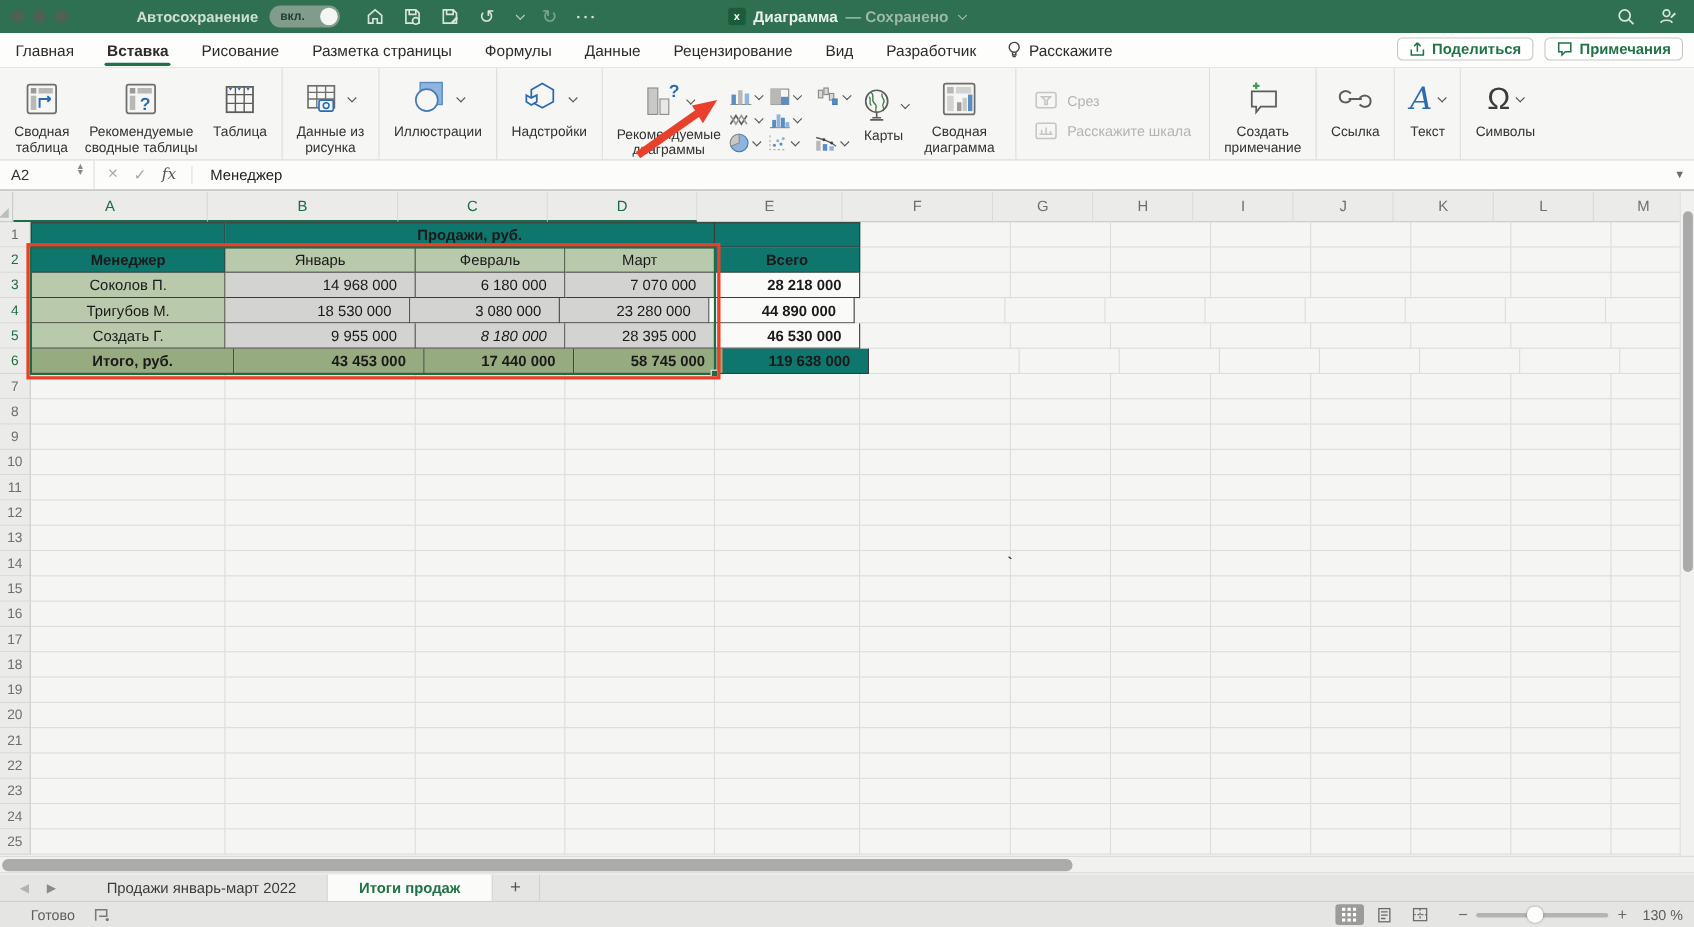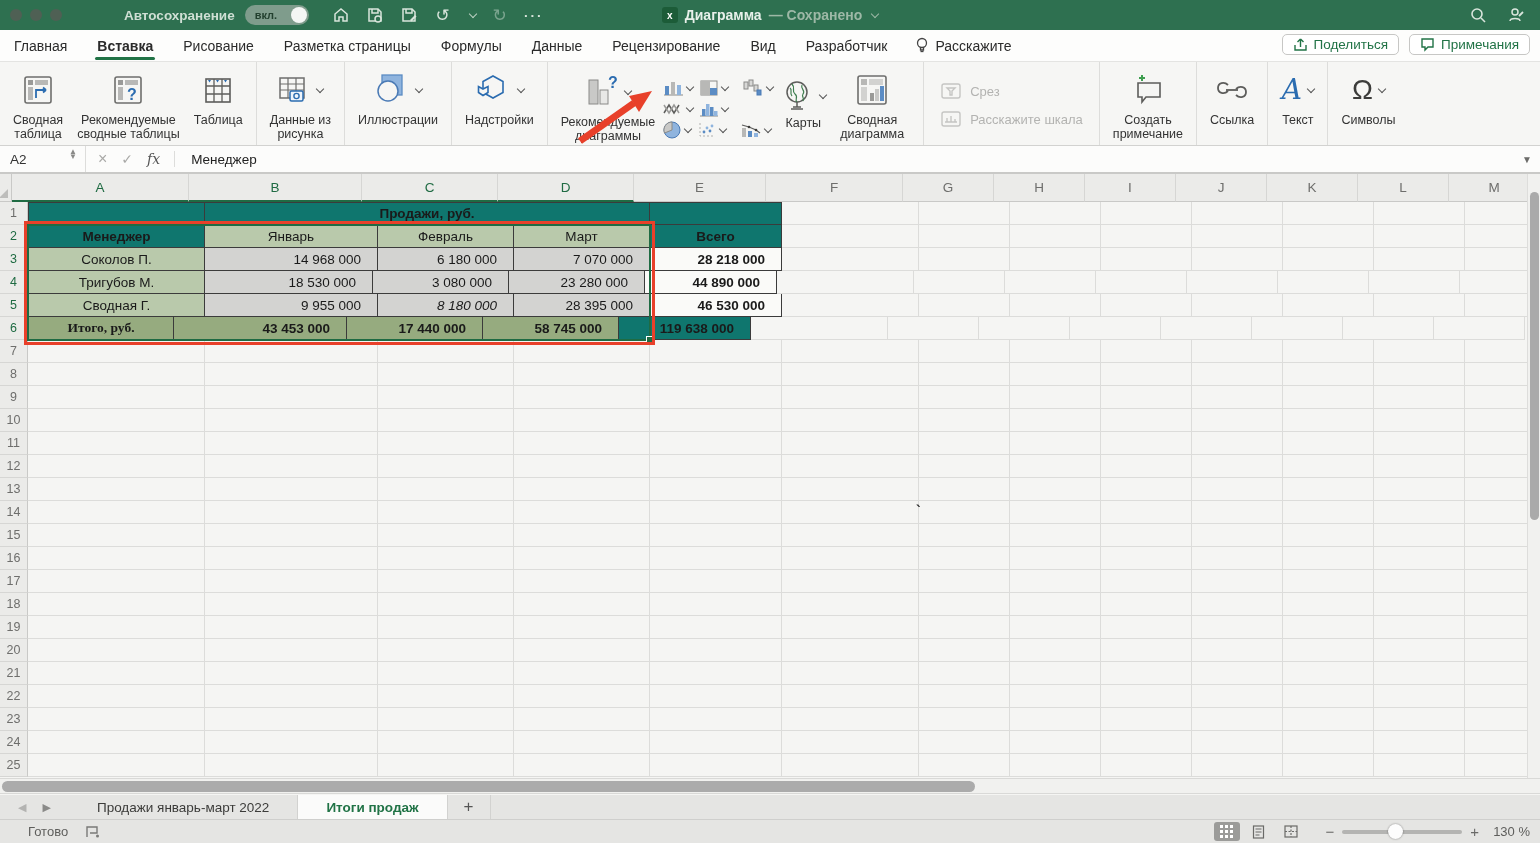--- a/index.html
+++ b/index.html
@@ -30,21 +30,21 @@
   
   .menubar { position:absolute; left:0; top:30px; width:1540px; height:32px; background:#fdfdfc;
              display:flex; align-items:center; border-bottom:1px solid #e4e4e2; }
   .mtabs { display:flex; align-items:center; gap:26px; margin-left:12px; font-size:14px; color:#2b2b2b; }
   .mtab { padding:6px 2px 5px; position:relative; white-space:nowrap; cursor:default; }
   .mtab.active { font-weight:bold; }
   .mtab.active::after { content:""; position:absolute; left:0; right:0; bottom:-1px; height:3px; background:#217346; border-radius:2px; }
   .tellme { display:flex; align-items:center; gap:6px; margin-left:26px; font-size:14px; color:#2b2b2b; }
   .mb-right { position:absolute; right:10px; top:4px; display:flex; gap:10px; }
   .mb-btn { display:flex; align-items:center; gap:6px; border:1px solid #c7c7c5; border-radius:5px;
-            padding:2px 10px; color:#217346; font-size:13.5px; font-weight:normal; background:#fff; }
+            padding:2px 10px; color:#217346; font-size:13.5px; font-weight:bold; background:#fff; }
 
   
   .ribbon { position:absolute; left:0; top:62px; width:1540px; height:84px; background:#f6f6f4;
             border-bottom:1px solid #d2d2d0; display:flex; align-items:stretch; }
   .rgroup { display:flex; align-items:flex-start; padding:8px 6px 0; border-right:1px solid #dddddb; }
   .rgroup:last-child { border-right:none; }
   .rbtn { display:flex; flex-direction:column; align-items:center; padding:0 7px; cursor:default; }
   .ricon { height:40px; display:flex; align-items:center; justify-content:center; gap:3px; }
   .rlabel { font-size:12.5px; color:#333; text-align:center; line-height:1.15; margin-top:3px; white-space:pre-line; }
   .chev { width:6px; height:6px; border-right:1.6px solid #555; border-bottom:1.6px solid #555;
@@ -589,37 +589,37 @@
       <div class="cell" style="width: 91px;"></div>
       <div class="cell" style="width: 91px;"></div>
       <div class="cell" style="width: 91px;"></div>
       <div class="cell" style="width: 91px;"></div>
       <div class="cell" style="width: 91px;"></div>
       <div class="cell" style="width: 91px;"></div>
       <div class="cell" style="width: 91px;"></div>
     </div>
     <div class="grow">
       <div class="rowhead sel">5</div>
-      <div class="cell bg-gs tb tl" style="width: 177px;">Сводная Г.</div>
+      <div class="cell bg-gs tb tl" style="width: 177px;">Создать Г.</div>
       <div class="cell bg-ws tb num" style="width: 173px;">9 955 000</div>
       <div class="cell bg-ws tb num" style="width: 136px; font-style: italic;">8 180 000</div>
       <div class="cell bg-ws tb num" style="width: 136px;">28 395 000</div>
       <div class="cell bg-w tb num bold" style="width: 132px;">46 530 000</div>
       <div class="cell" style="width: 137px;"></div>
       <div class="cell" style="width: 91px;"></div>
       <div class="cell" style="width: 91px;"></div>
       <div class="cell" style="width: 91px;"></div>
       <div class="cell" style="width: 91px;"></div>
       <div class="cell" style="width: 91px;"></div>
       <div class="cell" style="width: 91px;"></div>
       <div class="cell" style="width: 91px;"></div>
     </div>
     <div class="grow">
       <div class="rowhead sel">6</div>
-      <div class="cell bg-tg tb tl bold" style="width: 146px; font-family: Liberation Serif, serif;">Итого, руб.</div>
+      <div class="cell bg-tg tb tl bold" style="width: 185px;">Итого, руб.</div>
       <div class="cell bg-tg tb num bold" style="width: 173px;">43 453 000</div>
       <div class="cell bg-tg tb num bold" style="width: 136px;">17 440 000</div>
       <div class="cell bg-tg tb num bold" style="width: 136px;">58 745 000</div>
       <div class="cell bg-g tb num bold" style="width: 132px;">119 638 000</div>
       <div class="cell" style="width: 137px;"></div>
       <div class="cell" style="width: 91px;"></div>
       <div class="cell" style="width: 91px;"></div>
       <div class="cell" style="width: 91px;"></div>
       <div class="cell" style="width: 91px;"></div>
       <div class="cell" style="width: 91px;"></div>

